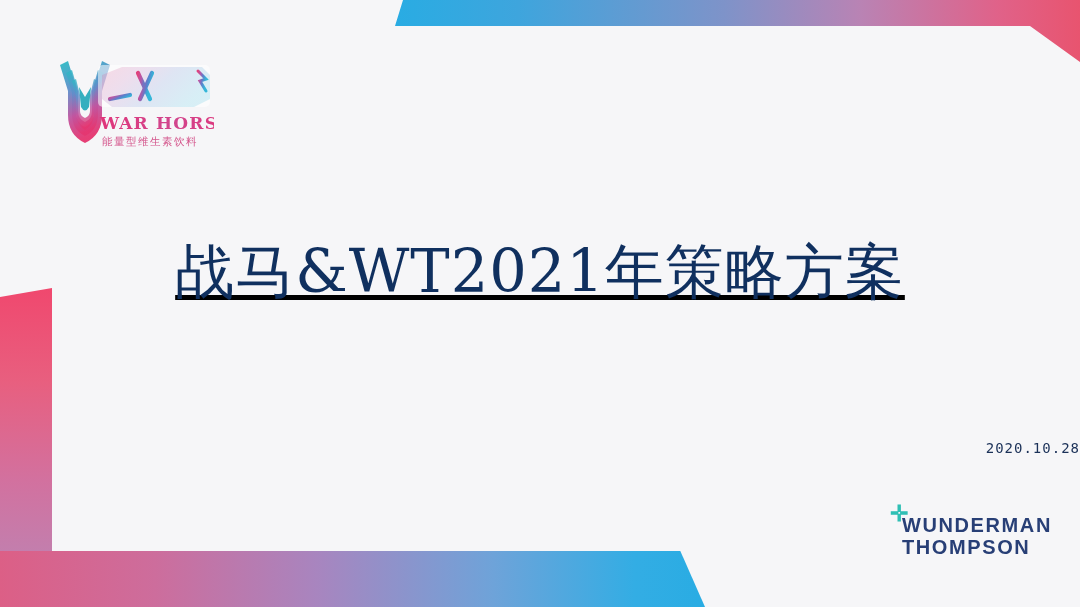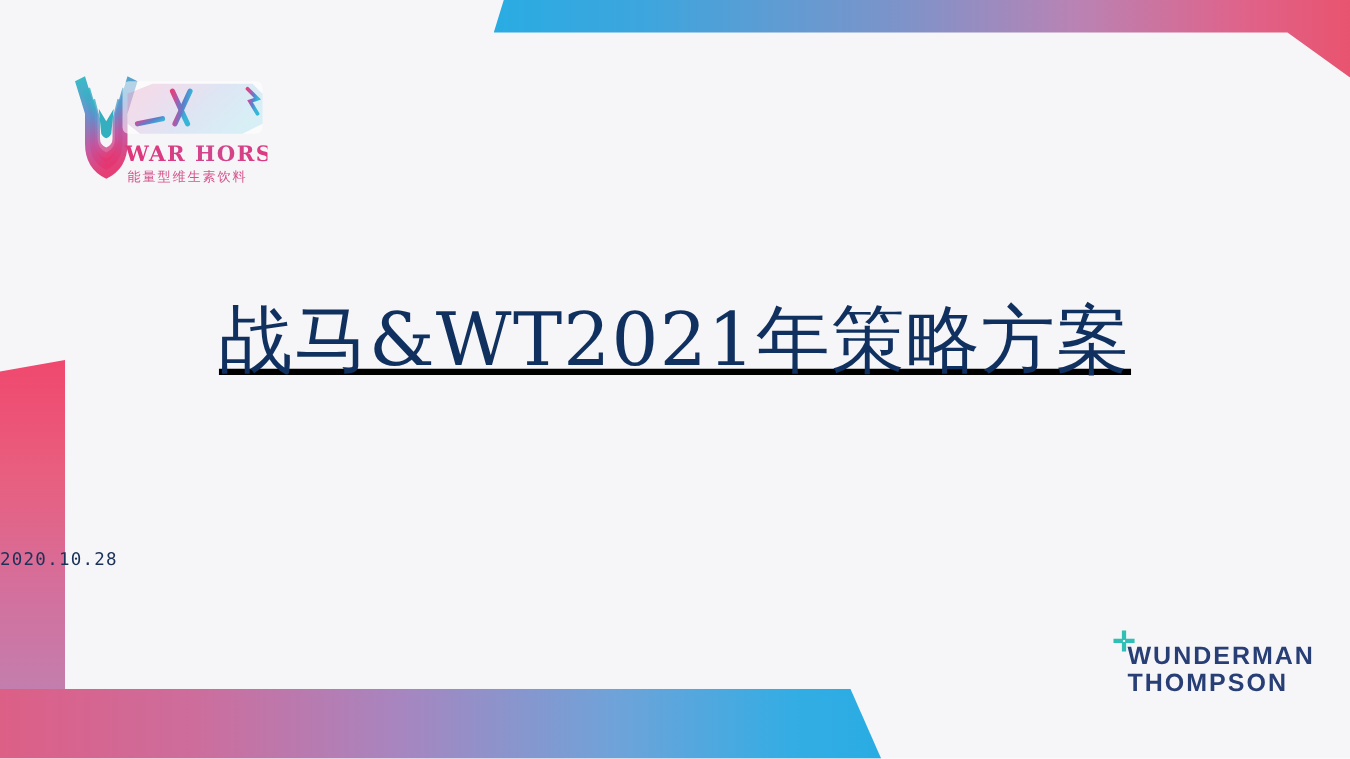--- a/index.html
+++ b/index.html
@@ -90,21 +90,21 @@
     color: #10305f;
     line-height: 1.15;
     white-space: nowrap;
   }
 
   #slide-date {
     position: absolute;
     left: 0;
     top: 440px;
     width: 1080px;
-    text-align: left;
+    text-align: right;
     font-family: "DejaVu Sans Mono", "Liberation Mono", monospace;
     font-size: 14px;
     letter-spacing: 1px;
     color: #1b3158;
   }
 
   
   #logo-wt {
     position: absolute;
     left: 888px;

